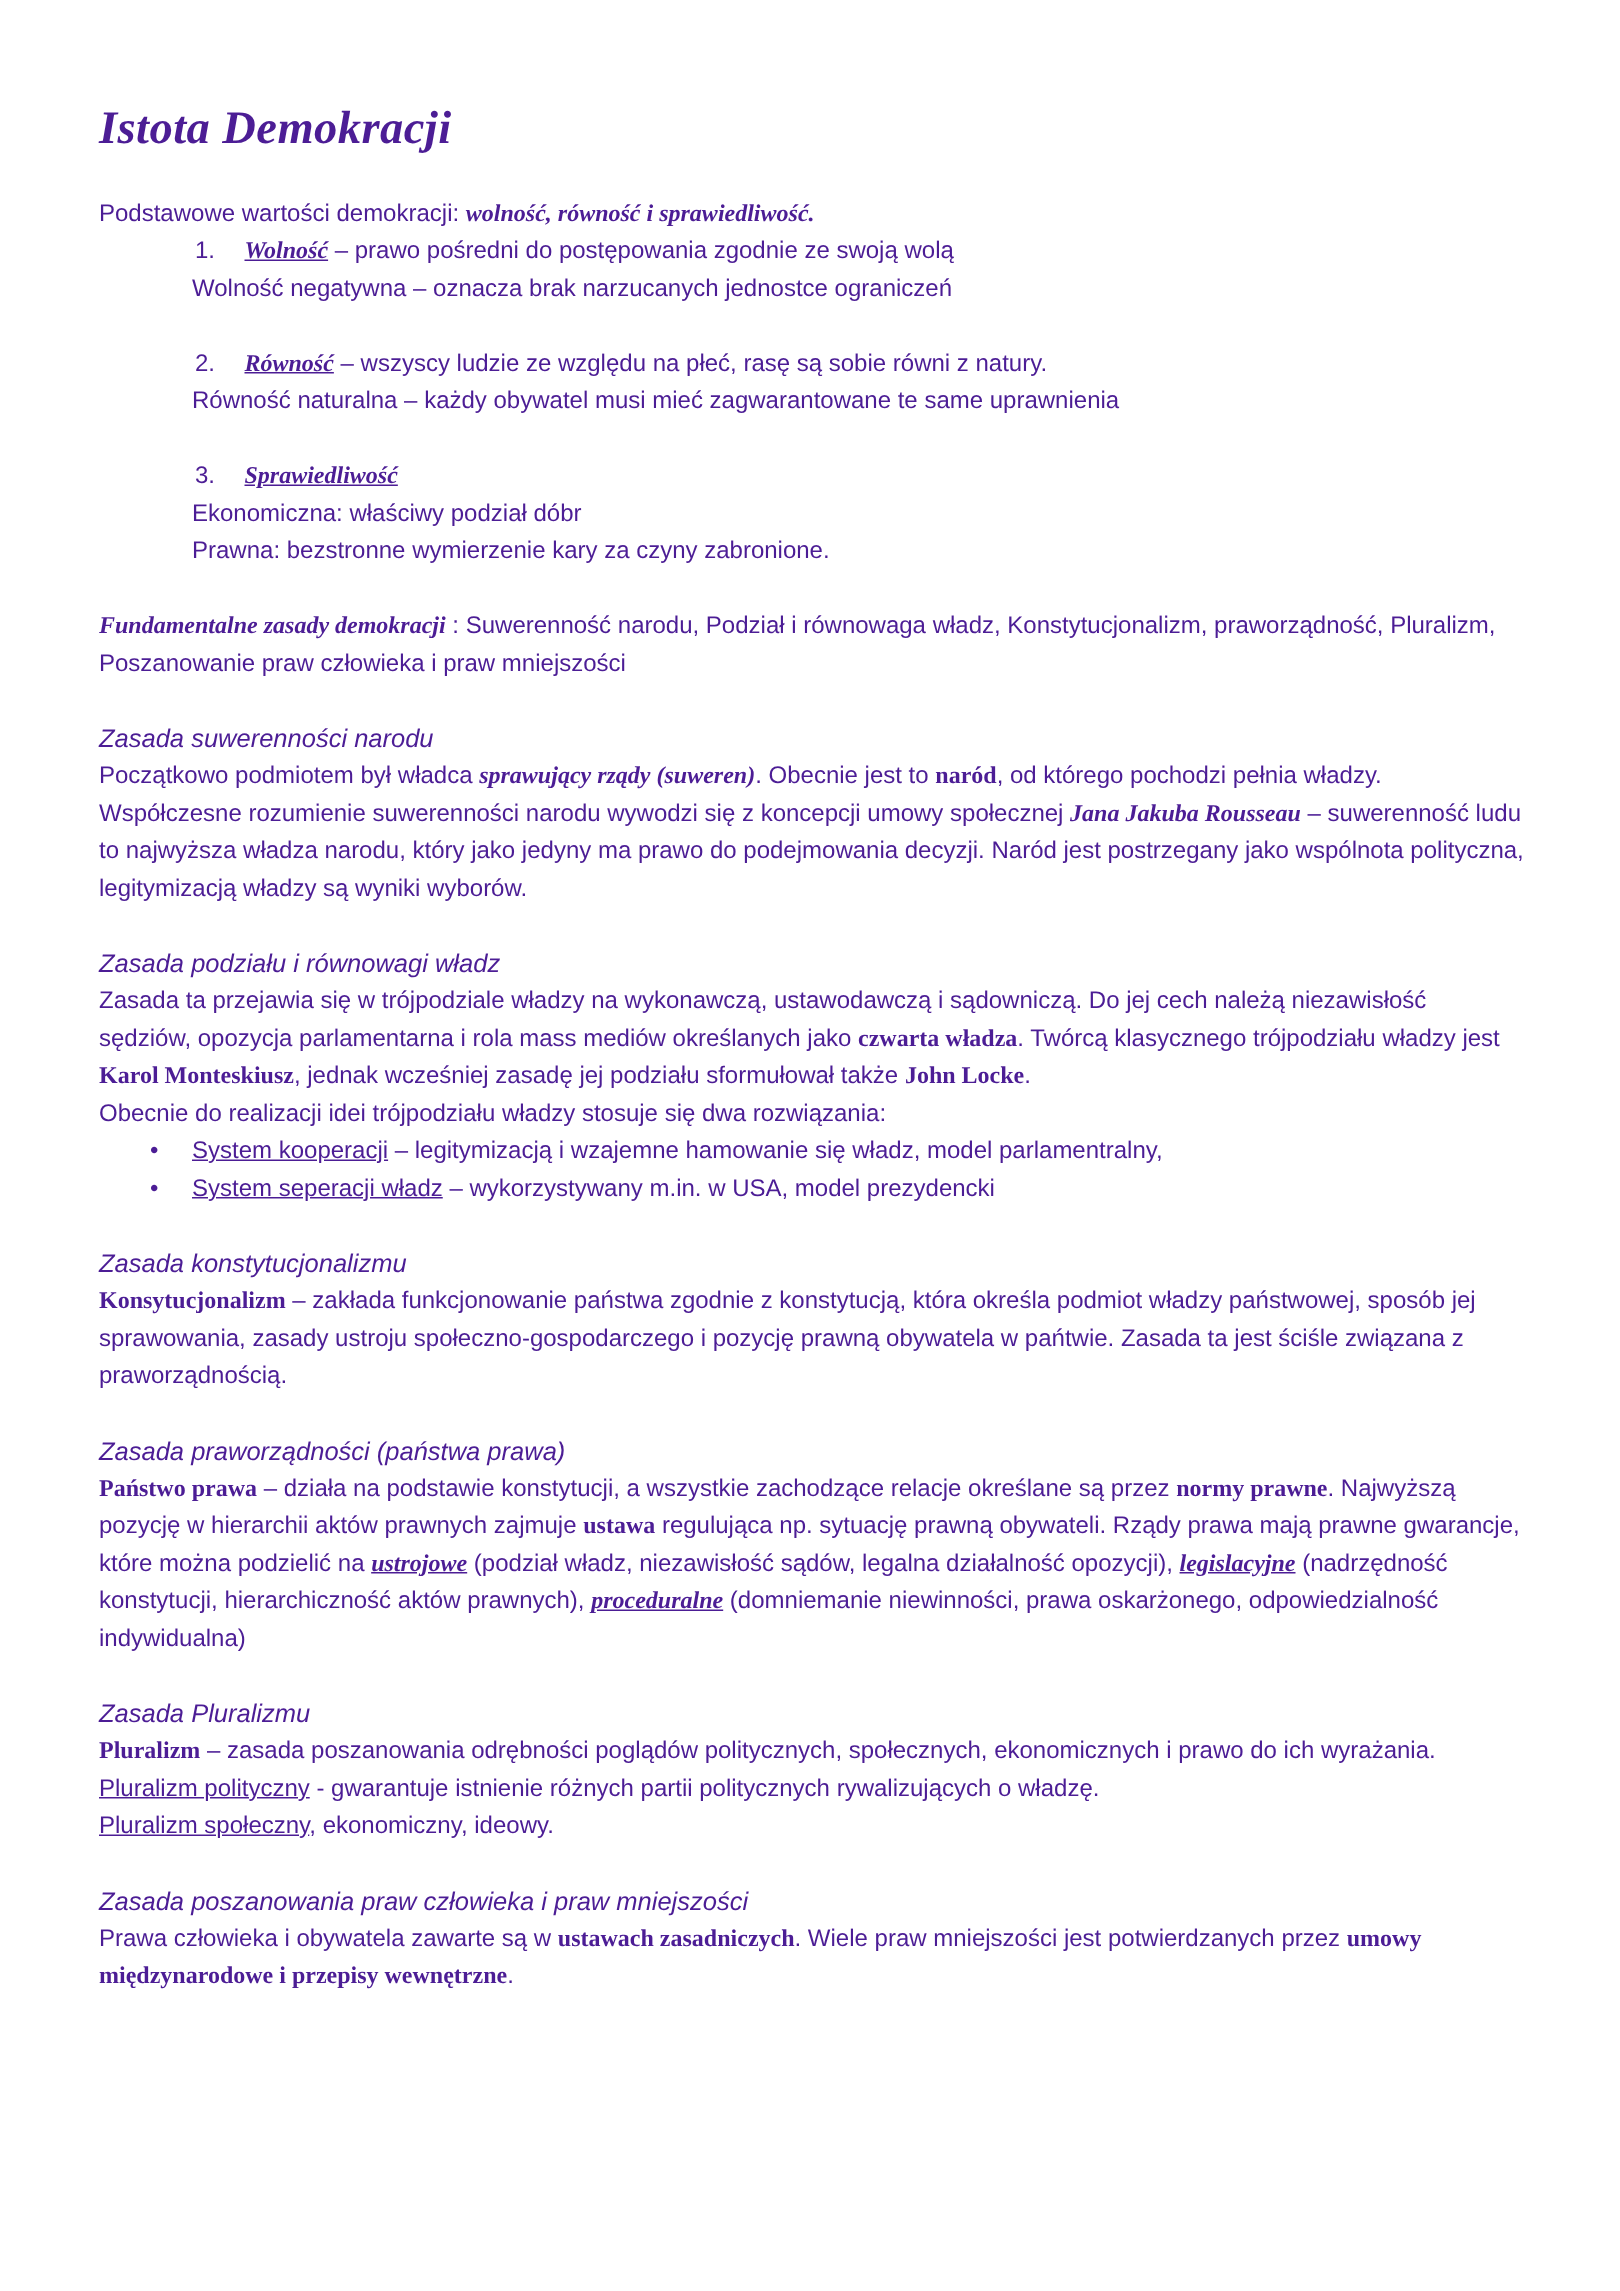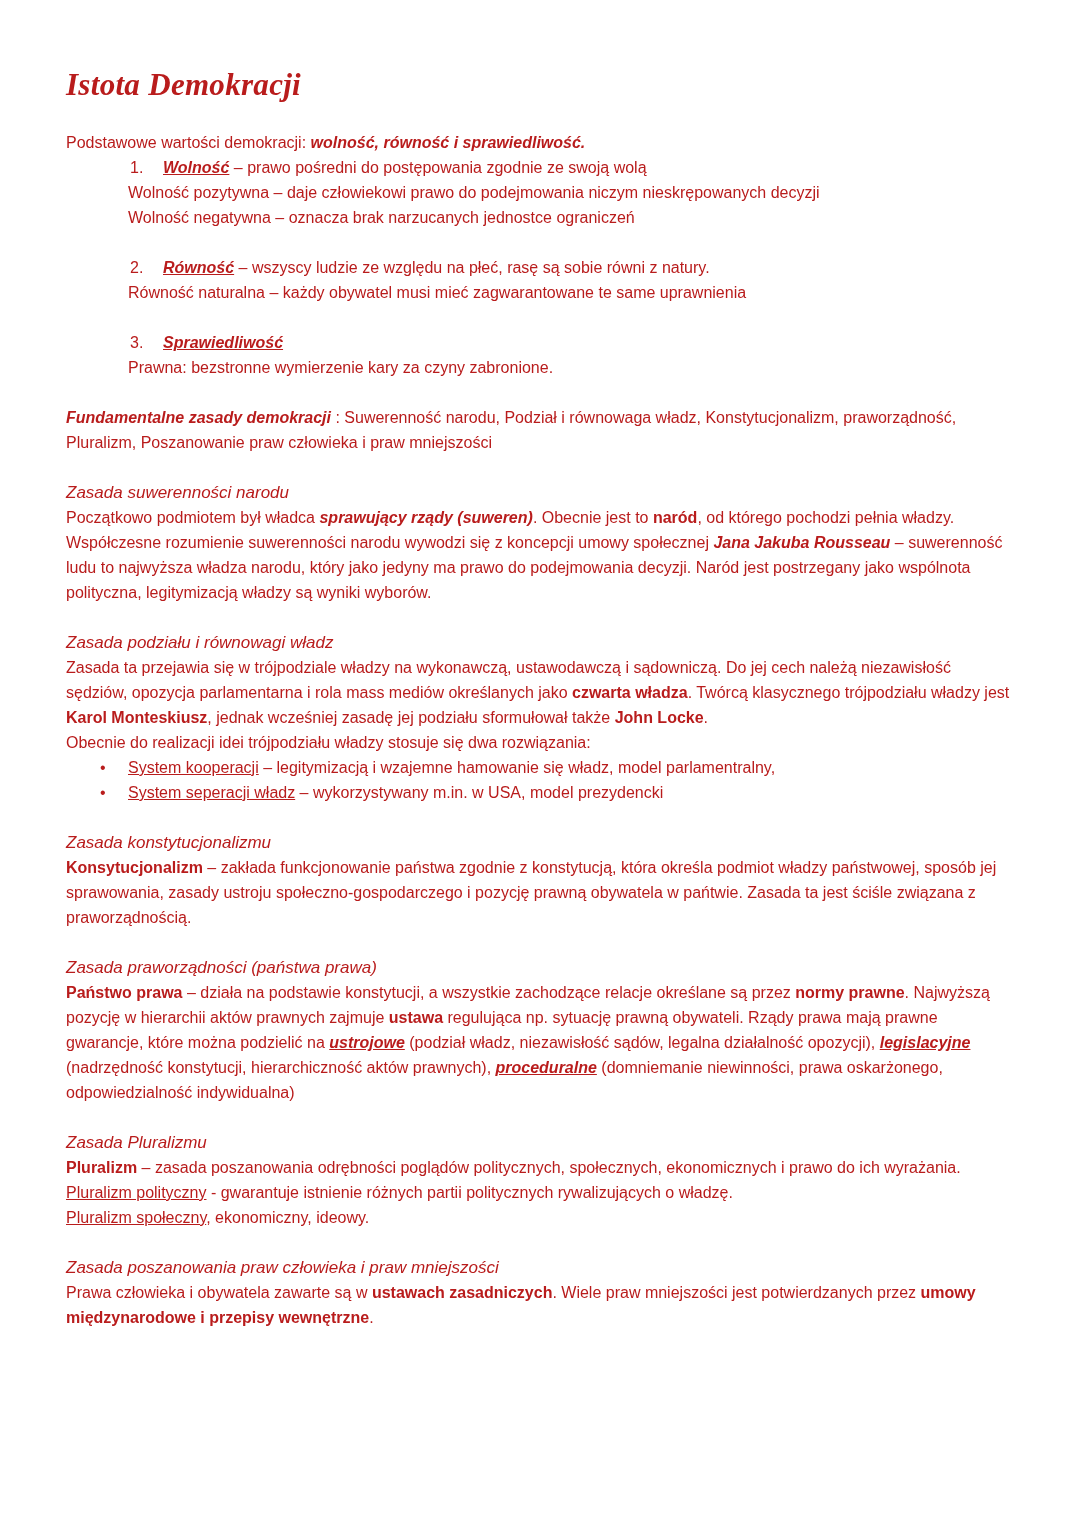--- a/index.html
+++ b/index.html
@@ -1,20 +1,20 @@
 <!DOCTYPE html>
 <html><head>
 <meta charset="utf-8">
 <style>
   html, body { margin: 0; padding: 0; background: #ffffff; }
   .page {
     width: 1080px;
     height: 1527px;
     background: #ffffff;
-    color: #b91c1c;
+    color: #4c1d95;
     padding: 66px 64px 40px 66px;
     box-sizing: border-box;
     font-family: "Liberation Sans", sans-serif;
     font-size: 16px;
     line-height: 25px;
     overflow: hidden;
   }
   .doc-title {
     font-family: "Liberation Serif", serif;
     font-style: italic;
@@ -25,39 +25,39 @@
     letter-spacing: 0.3px;
   }
   .blk { position: relative; }
   .blk.gap { height: 25px; }
   .blk.h { font-style: italic; font-size: 17px; line-height: 25px; }
   .blk.num { padding-left: 97px; }
   .blk.num .num-label { position: absolute; left: 64px; top: 0; }
   .blk.sub { padding-left: 62px; }
   .blk.bullet { padding-left: 62px; }
   .blk.bullet .bullet-glyph { position: absolute; left: 34px; top: 0; }
-  .b { font-weight: 700; }
+  .b { font-weight: 700; font-family: Liberation Serif, serif; }
   .i { font-style: italic; }
   .u { text-decoration: underline; }
 </style>
 </head>
 <body>
 
 <div class="page">
   <h1 class="doc-title">Istota Demokracji</h1>
   <div>
       <div class="blk p"><span>Podstawowe wartości demokracji: </span><span class="b i">wolność, równość i sprawiedliwość.</span></div>
       <div class="blk num"><span class="num-label">1.</span><span class="b i u">Wolność</span><span> – prawo pośredni do postępowania zgodnie ze swoją wolą</span></div>
-      <div class="blk sub"><span>Wolność pozytywna – daje człowiekowi prawo do podejmowania niczym nieskrępowanych decyzji</span></div>
       <div class="blk sub"><span>Wolność negatywna – oznacza brak narzucanych jednostce ograniczeń</span></div>
       <div class="blk gap"></div>
       <div class="blk num"><span class="num-label">2.</span><span class="b i u">Równość</span><span> – wszyscy ludzie ze względu na płeć, rasę są sobie równi z natury.</span></div>
       <div class="blk sub"><span>Równość naturalna – każdy obywatel musi mieć zagwarantowane te same uprawnienia</span></div>
       <div class="blk gap"></div>
       <div class="blk num"><span class="num-label">3.</span><span class="b i u">Sprawiedliwość</span></div>
+      <div class="blk sub"><span>Ekonomiczna: właściwy podział dóbr</span></div>
       <div class="blk sub"><span>Prawna: bezstronne wymierzenie kary za czyny zabronione.</span></div>
       <div class="blk gap"></div>
       <div class="blk p"><span class="b i">Fundamentalne zasady demokracji</span><span> : Suwerenność narodu, Podział i równowaga władz, Konstytucjonalizm, praworządność, Pluralizm, Poszanowanie praw człowieka i praw mniejszości</span></div>
       <div class="blk gap"></div>
       <div class="blk h"><span>Zasada suwerenności narodu</span></div>
       <div class="blk p"><span>Początkowo podmiotem był władca </span><span class="b i">sprawujący rządy (suweren)</span><span>. Obecnie jest to </span><span class="b">naród</span><span>, od którego pochodzi pełnia władzy. Współczesne rozumienie suwerenności narodu wywodzi się z koncepcji umowy społecznej </span><span class="b i">Jana Jakuba Rousseau</span><span> – suwerenność ludu to najwyższa władza narodu, który jako jedyny ma prawo do podejmowania decyzji. Naród jest postrzegany jako wspólnota polityczna, legitymizacją władzy są wyniki wyborów.</span></div>
       <div class="blk gap"></div>
       <div class="blk h"><span>Zasada podziału i równowagi władz</span></div>
       <div class="blk p"><span>Zasada ta przejawia się w trójpodziale władzy na wykonawczą, ustawodawczą i sądowniczą. Do jej cech należą niezawisłość sędziów, opozycja parlamentarna i rola mass mediów określanych jako </span><span class="b">czwarta władza</span><span>. Twórcą klasycznego trójpodziału władzy jest </span><span class="b">Karol Monteskiusz</span><span>, jednak wcześniej zasadę jej podziału sformułował także </span><span class="b">John Locke</span><span>.</span></div>
       <div class="blk p"><span>Obecnie do realizacji idei trójpodziału władzy stosuje się dwa rozwiązania:</span></div>

